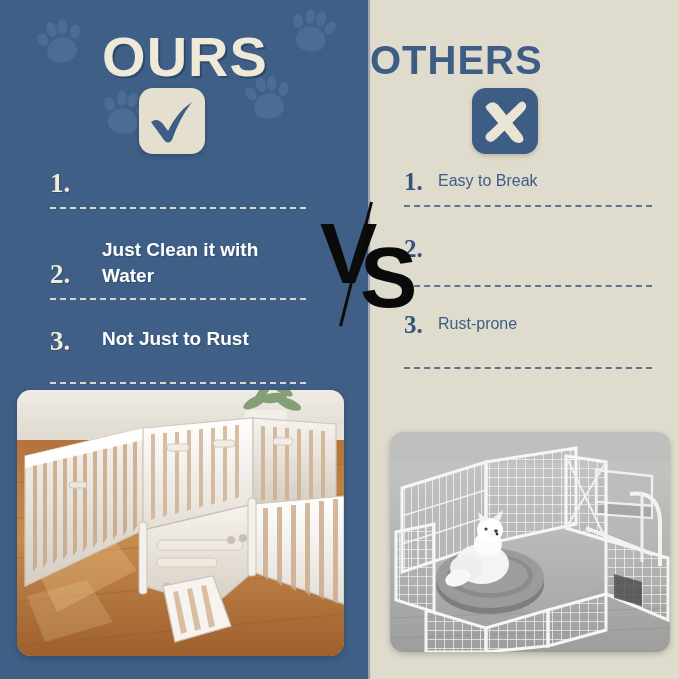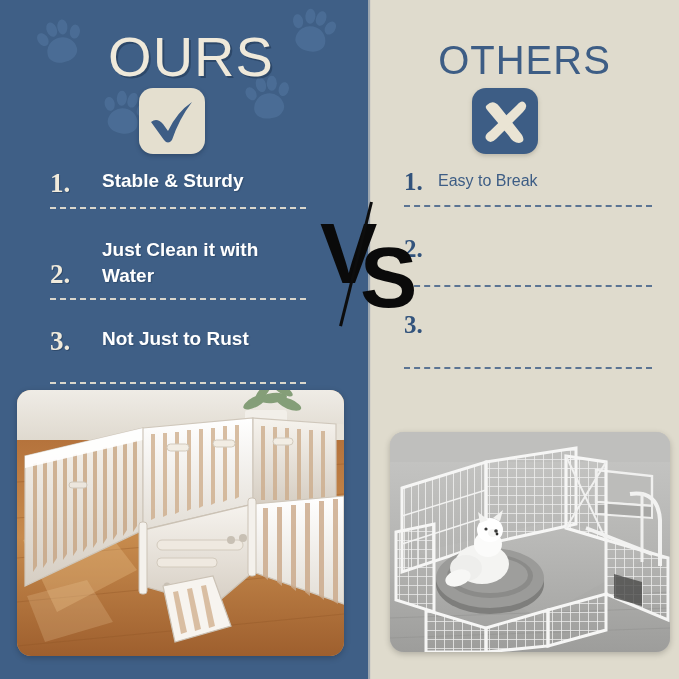--- a/index.html
+++ b/index.html
@@ -49,35 +49,35 @@
     background:#5b80aa;
     border-radius:50%;
   }
   .paw .t1 { left:3px;  top:12px; width:10px; height:14px; transform:rotate(-22deg); }
   .paw .t2 { left:14px; top:4px;  width:10px; height:15px; transform:rotate(-8deg); }
   .paw .t3 { left:25px; top:4px;  width:10px; height:15px; transform:rotate(8deg); }
   .paw .t4 { left:36px; top:12px; width:10px; height:14px; transform:rotate(22deg); }
 
   
   .title-ours {
-    position:absolute; left:6px; top:24px;
+    position:absolute; left:0; top:24px;
     width:370px;
     text-align:center;
     font-size:56px;
-    font-weight:400;
+    font-weight:700;
     letter-spacing:1px;
     color:#efe9da;
     text-shadow:2px 2px 0 rgba(25,45,70,.45);
   }
   .title-others {
     position:absolute; left:370px; top:38px;
     width:309px;
-    text-align:center;
+    text-align:left;
     font-size:40px;
-    font-weight:400;
+    font-weight:700;
     letter-spacing:1px;
     color:#3d5d85;
   }
 
   
   .box-check {
     position:absolute; left:139px; top:88px;
     width:66px; height:66px;
     background:#e4dfcf;
     border-radius:14px;
@@ -247,21 +247,20 @@
   <div class="box-x">
     <svg viewBox="0 0 66 66" aria-hidden="true">
       <path d="M15 17 Q21 11 27 18 L50 47 Q54 54 47 55 Q41 55 37 48 L16 23 Q12 19 15 17 Z" fill="#eae4d4"></path>
       <path d="M52 14 Q57 18 51 24 L24 51 Q18 57 14 51 Q12 47 18 43 L45 17 Q49 12 52 14 Z" fill="#eae4d4"></path>
     </svg>
   </div>
 
   <div class="list list-left">
     <div class="row">
       <span class="num">1.</span>
-      <span class="lbl">Stable &amp; Sturdy</span>
     </div>
     <div class="dash-left"></div>
     <div class="gap-a"></div>
 
     <div class="row">
       <span class="num" style="padding-top:22px;">2.</span>
       <span class="lbl">Just Clean it with Water</span>
     </div>
     <div class="dash-left"></div>
     <div class="gap-b"></div>
@@ -282,20 +281,21 @@
     <div class="gap-a"></div>
 
     <div class="row">
       <span class="num">2.</span>
     </div>
     <div class="dash-right" style="margin-top:22px;"></div>
     <div class="gap-c"></div>
 
     <div class="row">
       <span class="num">3.</span>
+      <span class="lbl">Rust-prone</span>
     </div>
     <div class="dash-right" style="margin-top:28px;"></div>
   </div>
 
   <div class="vs">
     <span class="v">V</span>
     <span class="s">S</span>
     <span class="slash"></span>
   </div>
 

